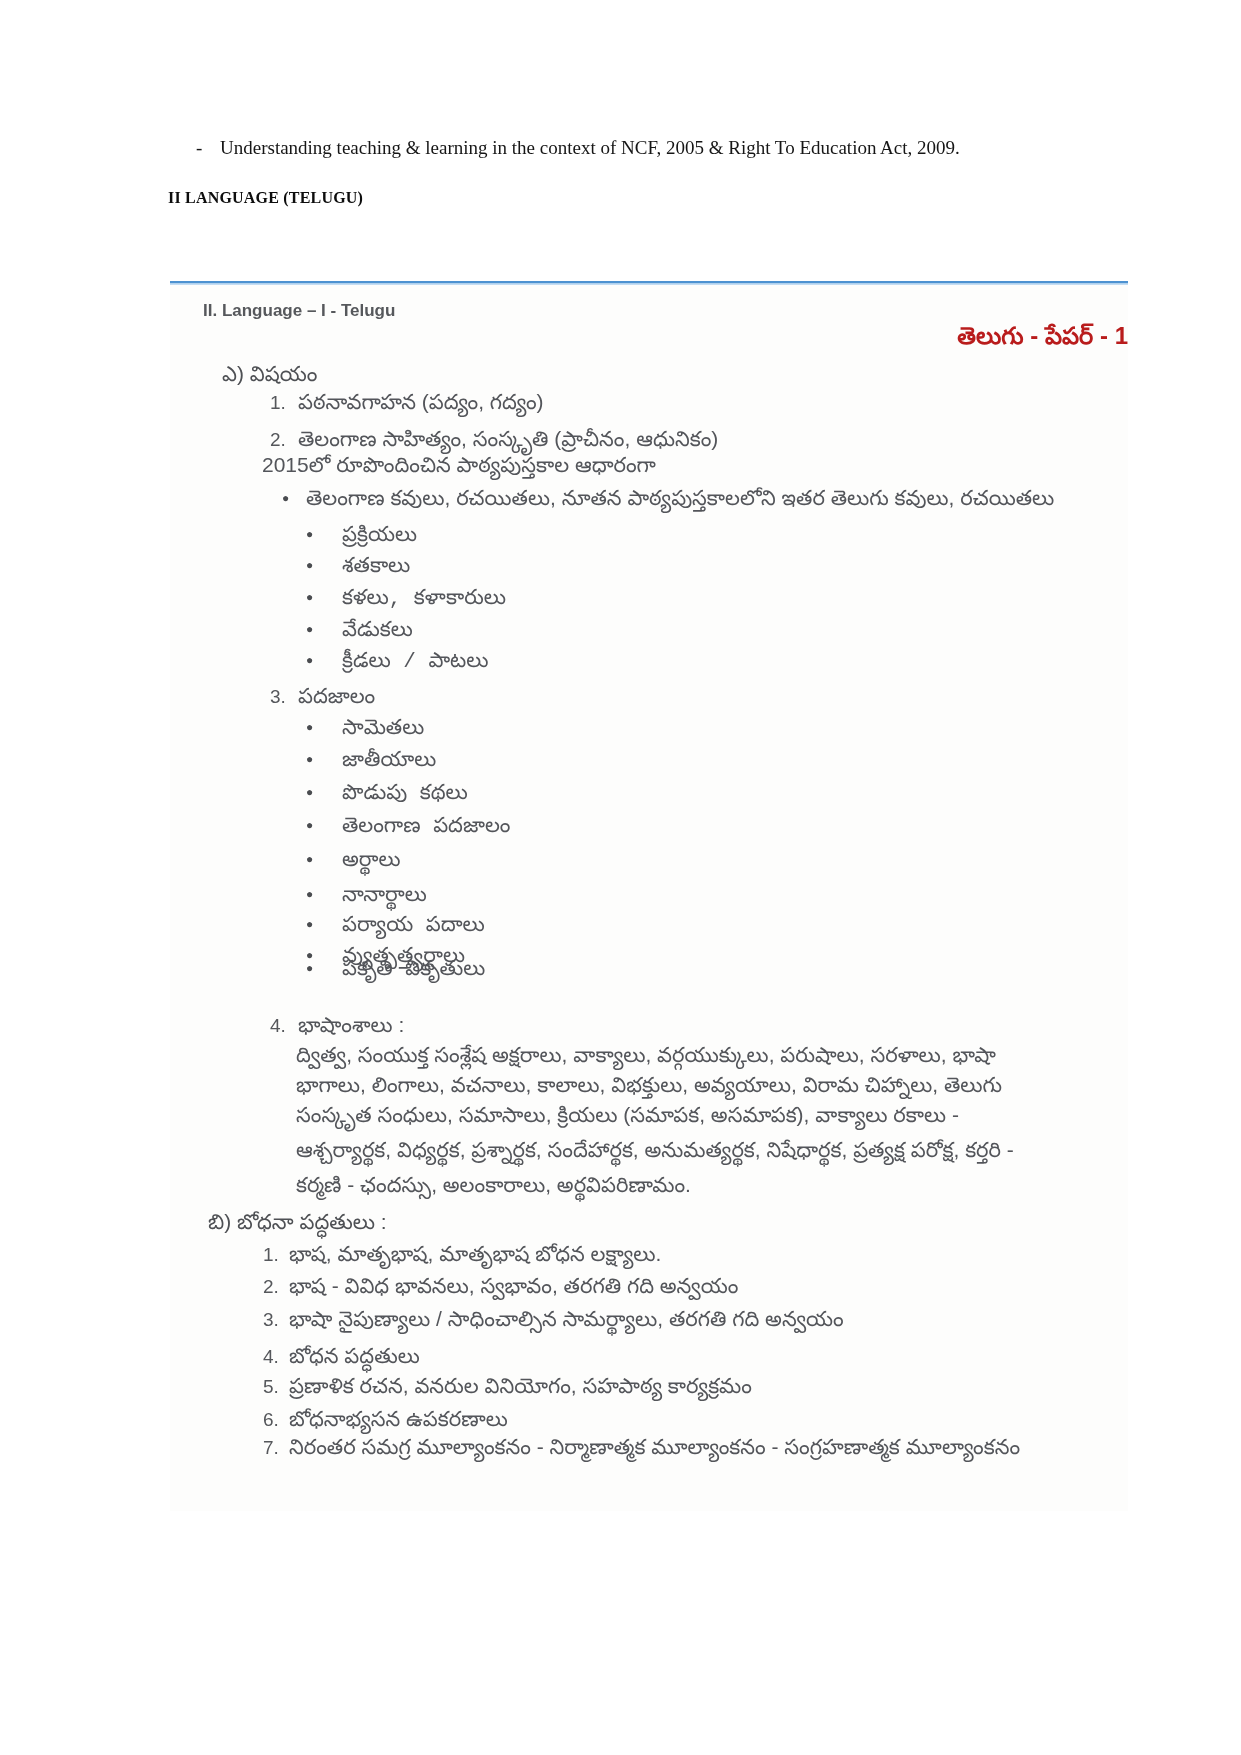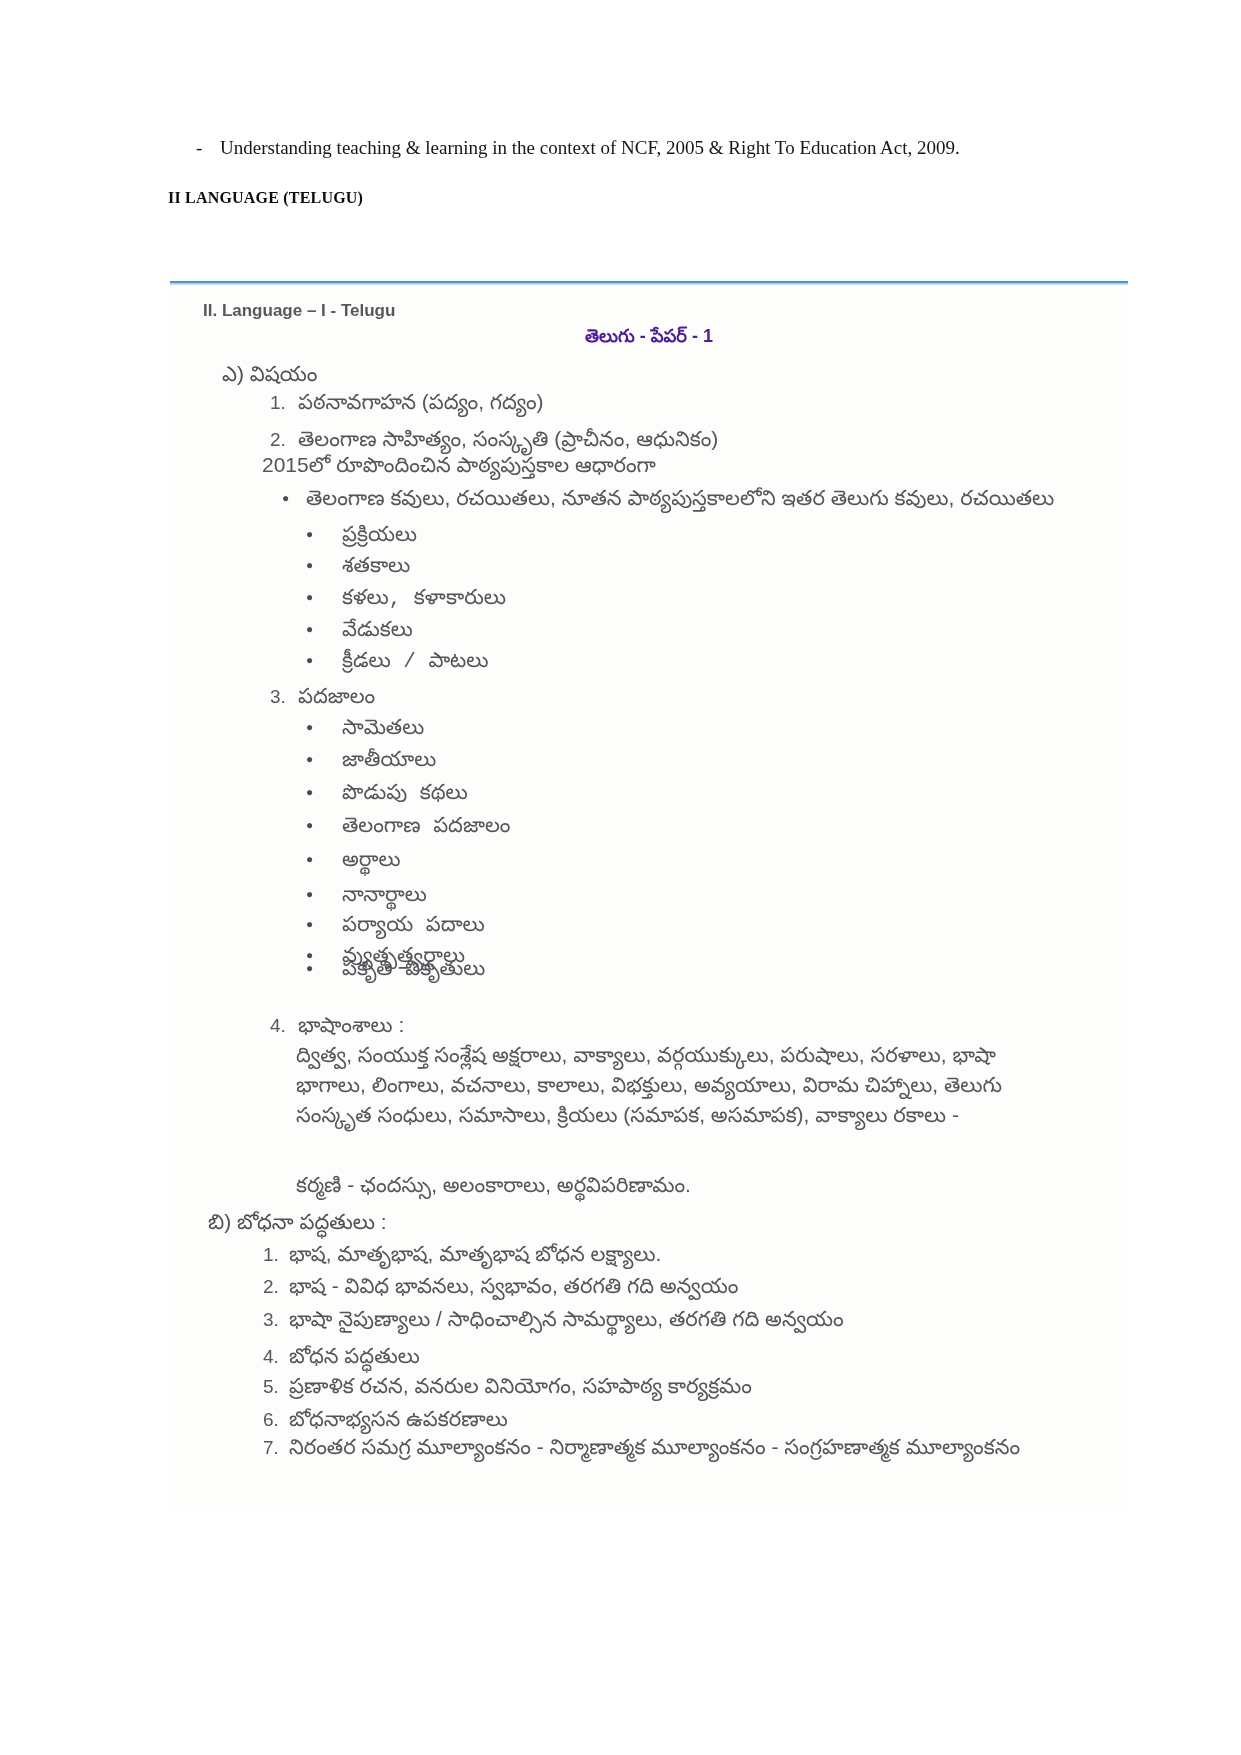--- a/index.html
+++ b/index.html
@@ -36,21 +36,21 @@
   .scan-body {
     position:absolute; left:0; top:4px; width:100%; height:1226px;
     color:#53555a; font-size:21px; line-height:30px;
   }
   .scan-header {
     position:absolute; left:33px; top:11px;
     font-size:17px; font-weight:bold; color:#56585c; white-space:nowrap;
   }
   .paper-title {
     position:absolute; left:0; top:36px; width:100%;
-    text-align:center; font-size:18px; font-weight:bold; color:#4c1d95;
+    text-align:right; font-size:24px; font-weight:bold; color:#b91c1c;
   }
   .sec-label { position:absolute; white-space:nowrap; color:#4e5054; }
   .sec-a { left:52px; top:74px; }
   .sec-b { left:38px; top:922px; }
   .row  { position:absolute; left:100px; white-space:nowrap; }
   .row .num  { display:inline-block; width:28px; color:#55575b; font-size:19px; }
   .rowb { position:absolute; left:86px; white-space:nowrap;margin-left:7px; }
   .rowb .num { display:inline-block; width:26px; color:#55575b; font-size:19px; }
   .note2015 { position:absolute; left:92px; white-space:nowrap; }
   .brow { position:absolute; white-space:nowrap; }
@@ -140,20 +140,21 @@
         <span class="dot">●</span><span>పకృతి వికృతులు</span>
       </div>
 
       <div class="row" style="top:725px">
         <span class="num">4.</span><span>భాషాంశాలు :</span>
       </div>
 
       <div class="pline" style="top:755px">ద్విత్వ, సంయుక్త సంశ్లేష అక్షరాలు, వాక్యాలు, వర్గయుక్కులు, పరుషాలు, సరళాలు, భాషా</div>
       <div class="pline" style="top:785px">భాగాలు, లింగాలు, వచనాలు, కాలాలు, విభక్తులు, అవ్యయాలు, విరామ చిహ్నాలు, తెలుగు</div>
       <div class="pline" style="top:815px">సంస్కృత సంధులు, సమాసాలు, క్రియలు (సమాపక, అసమాపక), వాక్యాలు రకాలు -</div>
+      <div class="pline" style="top:850px">ఆశ్చర్యార్థక, విధ్యర్థక, ప్రశ్నార్థక, సందేహార్థక, అనుమత్యర్థక, నిషేధార్థక, ప్రత్యక్ష పరోక్ష, కర్తరి -</div>
       <div class="pline" style="top:885px">కర్మణి - ఛందస్సు, అలంకారాలు,  అర్థవిపరిణామం.</div>
 
       <div class="sec-label sec-b">బి) బోధనా పద్ధతులు :</div>
 
       <div class="rowb" style="top:954px">
         <span class="num">1.</span><span>భాష, మాతృభాష, మాతృభాష బోధన లక్ష్యాలు.</span>
       </div>
       <div class="rowb" style="top:986px">
         <span class="num">2.</span><span>భాష - వివిధ భావనలు, స్వభావం, తరగతి గది అన్వయం</span>
       </div>

